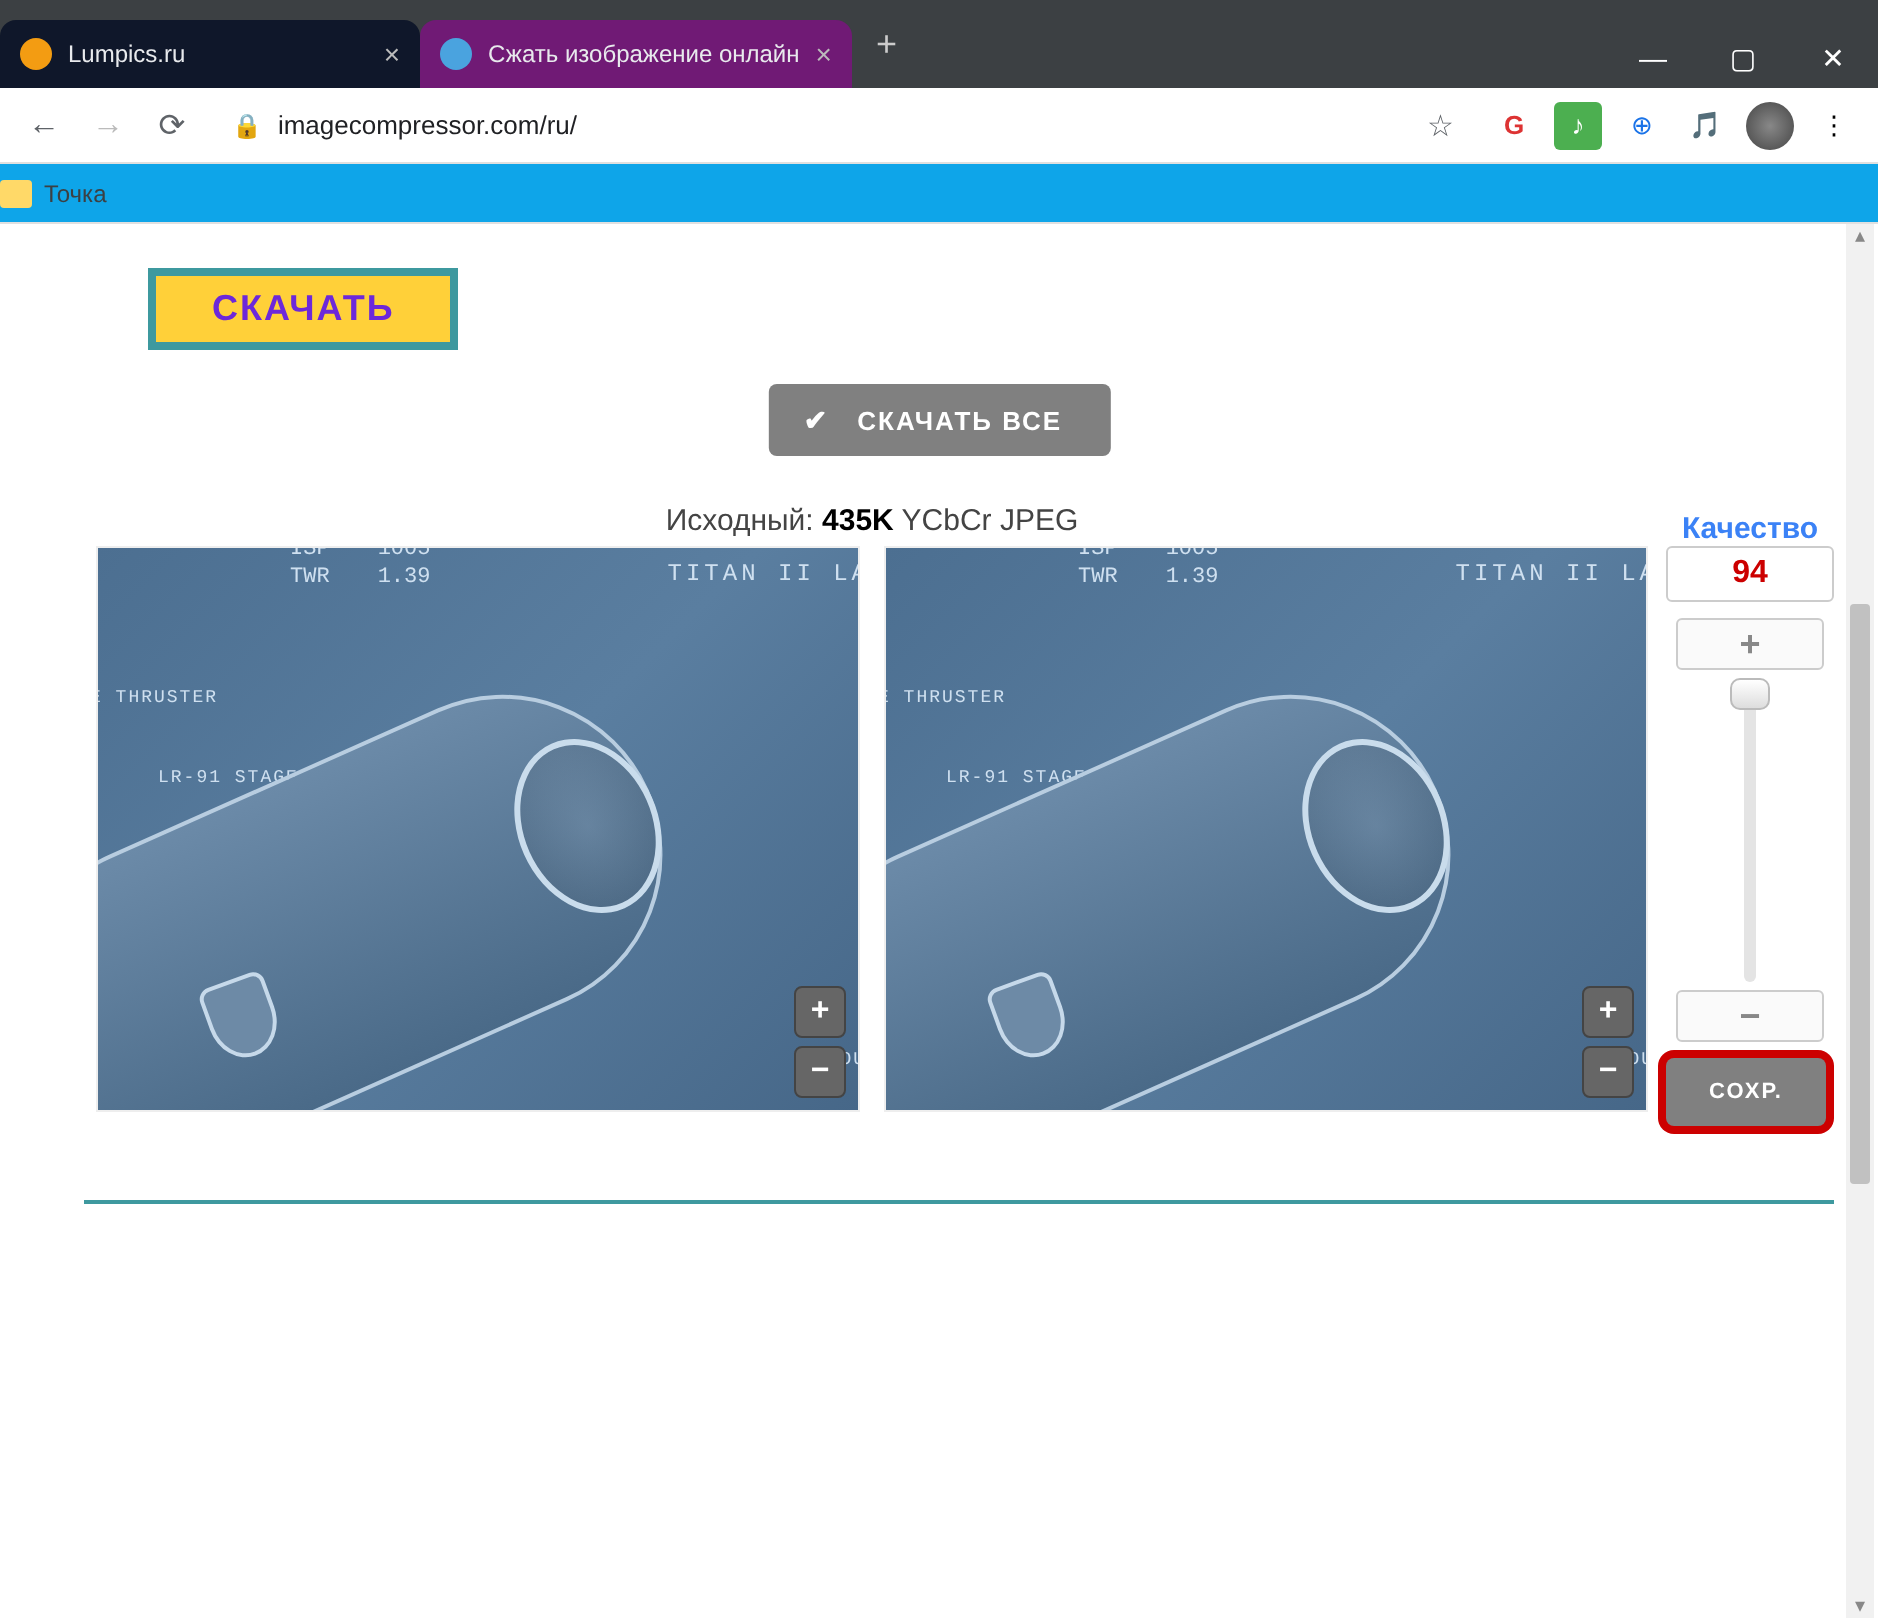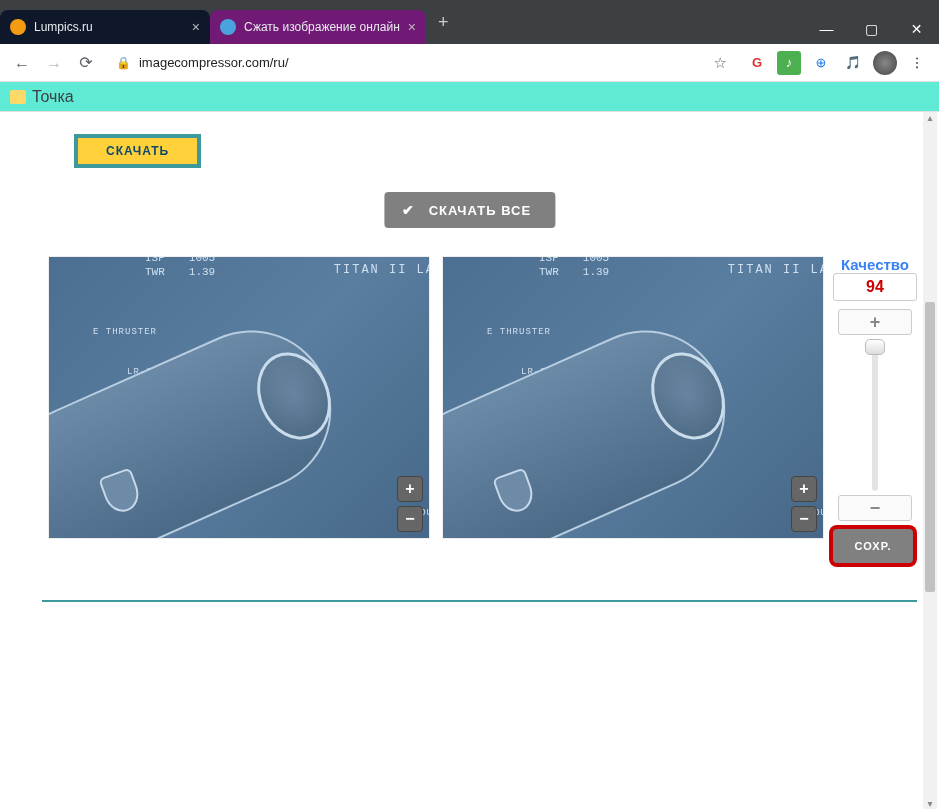--- a/index.html
+++ b/index.html
@@ -18,43 +18,43 @@
 
   .addressbar-row { background: #fff; height: 38px; display: flex; align-items: center; padding: 0 8px; border-bottom: 1px solid #e0e0e0; gap: 4px; }
   .nav-icon { width: 28px; height: 28px; display: flex; align-items: center; justify-content: center; color: #5f6368; font-size: 16px; }
   .nav-icon.disabled { color: #bbb; }
   .addr { flex: 1; background: #fff; border-radius: 14px; height: 28px; display: flex; align-items: center; padding: 0 12px; font-size: 13px; color: #202124; }
   .addr .lock { color:#5f6368; margin-right: 8px; font-size: 12px; }
   .addr .star { margin-left: auto; color: #5f6368; font-size: 15px; }
   .ext-icon { width: 24px; height: 24px; display: flex; align-items: center; justify-content: center; margin: 0 2px; font-size: 13px; }
   .avatar { width: 24px; height: 24px; border-radius: 50%; background: radial-gradient(#888,#444); }
 
-  .bookmarks-row { height: 30px; background: #5eead4; display: flex; align-items: center; padding: 0 10px; border-bottom: 1px solid #e0e0e0; font-size: 16px; color: #3c4043; }
+  .bookmarks-row { height: 30px; background: #0ea5e9; display: flex; align-items: center; padding: 0 0; border-bottom: 1px solid #e0e0e0; font-size: 12px; color: #3c4043; }
   .bm-folder { width: 16px; height: 14px; background: #ffd968; border-radius: 2px; margin-right: 6px; }
 
   
   .viewport { position: absolute; top: 112px; left: 0; right: 0; bottom: 0; overflow: hidden; background: #fff; }
 
   .download-card { position: absolute; left: 74px; top: 22px; }
-  .download-btn { background: #ffd039; border: 4px solid #3e999f; padding: 6px 28px; font-size: 12px; font-weight: bold; letter-spacing: 1px; color:#0c4a6e; }
+  .download-btn { background: #ffd039; border: 4px solid #3e999f; padding: 6px 28px; font-size: 18px; font-weight: bold; letter-spacing: 1px; color:#6d28d9; }
 
   .download-all { position: absolute; left: 50%; top: 80px; transform: translateX(-50%); background: #808080; color: #fff; border-radius: 4px; padding: 10px 24px 10px 18px; font-size: 13px; font-weight: bold; letter-spacing: 1px; display: flex; align-items: center; gap: 14px; }
   .download-all .check { font-size: 14px; }
 
   .compare { position: absolute; left: 48px; top: 140px; right: 115px; }
   .headings { display: flex; gap: 12px; margin-bottom: 4px; }
   .heading { flex: 1; text-align: center; font-size: 15px; color: #444; }
   .heading b { color: #000; font-weight: bold; }
   .images-row { display: flex; gap: 12px; }
   .img-panel { flex: 1; height: 283px; background: linear-gradient(135deg,#4c6f91 0%,#5a7ea0 50%,#466788 100%); position: relative; overflow: hidden; border:1px solid #eee; }
 
   .bp-table { position: absolute; left: 90px; top: -6px; background: rgba(255,255,255,0); font-family: 'Courier New', monospace; font-size: 11px; color:#cfe0f0; }
   .bp-table div { display:flex; gap: 24px; padding: 1px 6px; }
   .bp-title { position:absolute; right:-6px; top:6px; color:#cfe0f0; font-family:'Courier New'; font-size:12px; letter-spacing:2px; }
-  .bp-lbl { position:absolute; font-family:'Courier New'; font-size:9px; color:#cfe0f0; letter-spacing:1px;margin-left:48px; }
+  .bp-lbl { position:absolute; font-family:'Courier New'; font-size:9px; color:#cfe0f0; letter-spacing:1px; }
 
   .cylinder { position:absolute; width:340px; height:160px; left:-50px; top:110px; transform:rotate(-24deg); }
   .cylinder::before { content:''; position:absolute; inset:0; border-radius:80px; background:linear-gradient(#6b8aa8,#4a6a88); border:2px solid #b8cde0; }
   .ring { position:absolute; left:210px; top:94px; width:70px; height:90px; border:3px solid #c9dcec; border-radius:50%; transform:rotate(-24deg); background:radial-gradient(rgba(255,255,255,0.08),rgba(0,0,0,0.1)); }
   .nozzle { position:absolute; left:55px; top:215px; width:34px; height:40px; background:#6d8aa6; border:2px solid #c6d9ea; border-radius:6px 6px 50% 50%; transform:rotate(-20deg); }
 
   .zoom-ctrl { position:absolute; right:6px; bottom:6px; display:flex; flex-direction:column; gap:4px; }
   .zoom-btn { width:26px; height:26px; background:#666; border:1px solid #444; border-radius:4px; color:#fff; font-size:16px; font-weight:bold; display:flex; align-items:center; justify-content:center; }
 
   .quality-panel { position:absolute; right:22px; top:144px; width:84px; text-align:center; }
@@ -125,20 +125,25 @@
     <div class="download-btn">СКАЧАТЬ</div>
   </div>
 
   <div class="download-all">
     <span class="check">✔</span>
     <span>СКАЧАТЬ ВСЕ</span>
   </div>
 
   <div class="compare">
     <div class="headings">
+      <div class="heading">
+        <span>Исходный:</span>
+        <b>435K</b>
+        <span>YCbCr JPEG</span>
+      </div>
     </div>
     <div class="images-row">
       <div class="img-panel">
         <div class="bp-table">
           <div>
               <span>ISP</span>
               <span>1005</span>
             </div>
           <div>
               <span>TWR</span>

